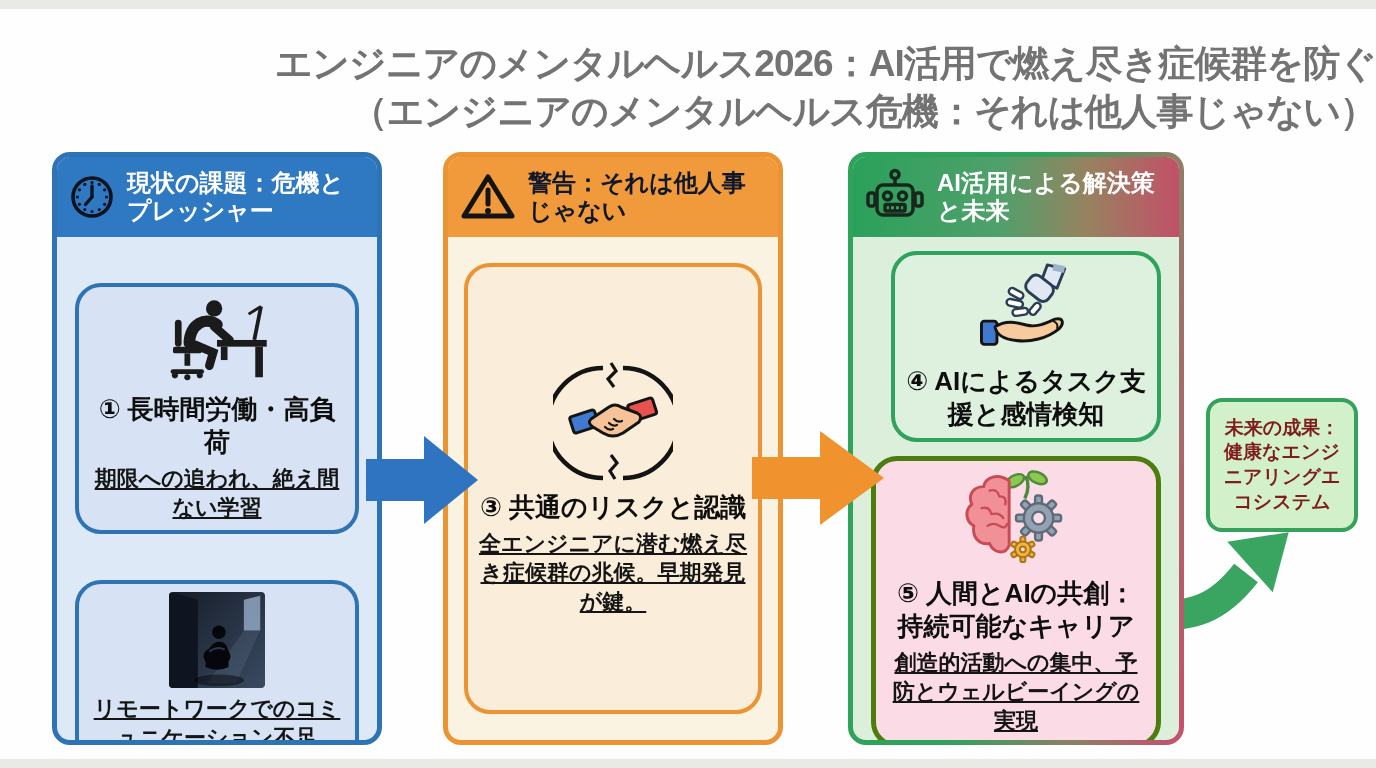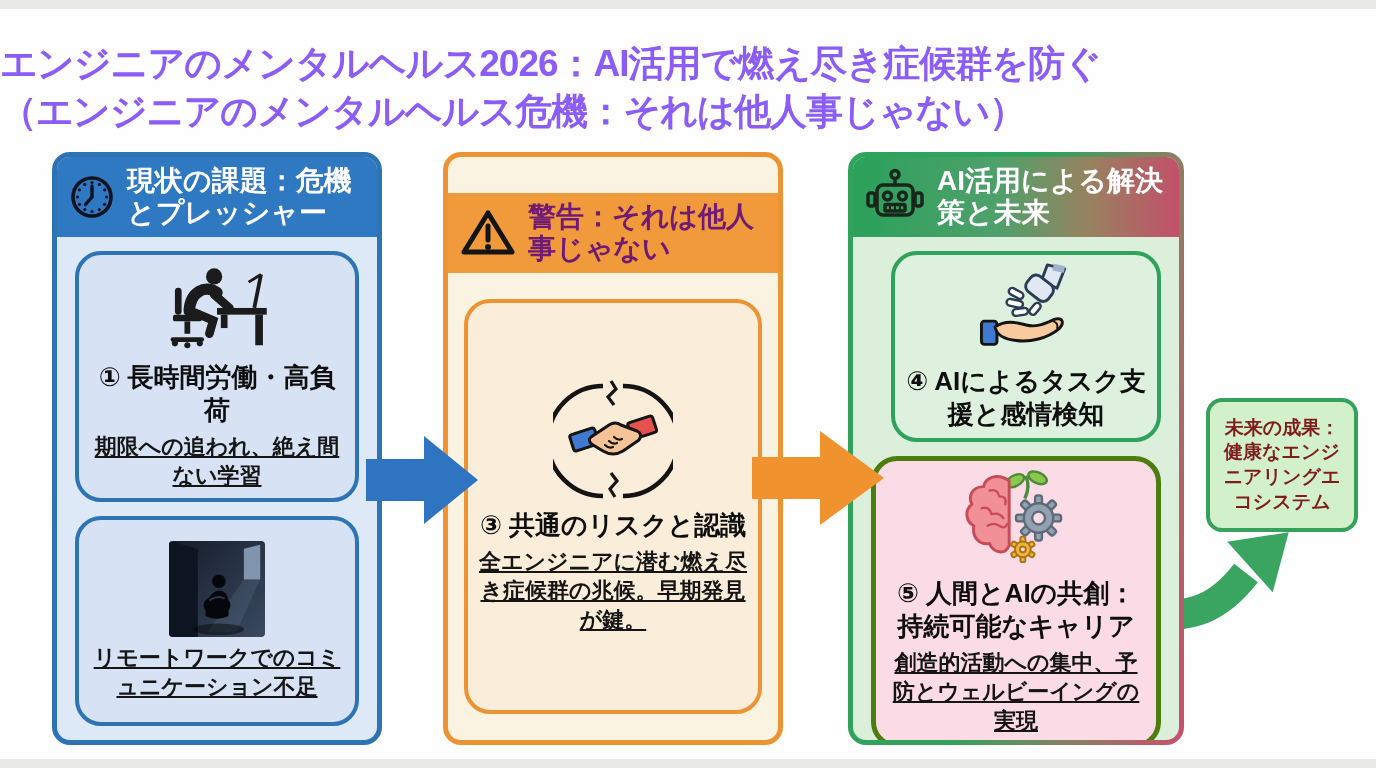--- a/index.html
+++ b/index.html
@@ -1,47 +1,47 @@
 <!DOCTYPE html>
 <html><head>
 <meta charset="utf-8">
 <style>
   html,body{margin:0;padding:0;background:#ffffff;}
   .canvas{position:relative;width:1376px;height:768px;background:#fefefe;overflow:hidden;
           font-family:"Liberation Sans","DejaVu Sans",sans-serif;color:#0d0d0d;}
   .edge-band{position:absolute;left:0;right:0;height:9px;background:#e9e9e6;}
   .edge-top{top:0;} .edge-bottom{bottom:0;}
 
-  .main-title{position:absolute;top:40px;left:0;width:100%;text-align:left;
-              font-size:37px;font-weight:bold;line-height:1.3;color:#8b5cf6;letter-spacing:-1px;}
+  .main-title{position:absolute;top:40px;left:0;width:100%;text-align:right;
+              font-size:37px;font-weight:bold;line-height:1.3;color:#737373;letter-spacing:-1px;}
 
   
   .col{position:absolute;top:152px;height:593px;box-sizing:border-box;border-radius:18px;
        display:flex;flex-direction:column;overflow:hidden;z-index:2;}
   .col1{left:52px;width:330px;border:5px solid #2e74b5;background:#dde9f7;}
   .col2{left:443px;width:340px;border:5px solid #ec9434;background:#fbf3e2;}
   .col3wrap{position:absolute;top:152px;left:848px;width:336px;height:593px;box-sizing:border-box;
             padding:5px;border-radius:18px;z-index:2;
             background:linear-gradient(100deg,#2fa35c 45%,#8d7f63 75%,#c74f6e 100%);}
   .col3{width:100%;height:100%;background:#dcefdb;border-radius:13px;display:flex;
         flex-direction:column;overflow:hidden;}
 
   .col-header{display:flex;align-items:center;gap:12px;min-height:80px;box-sizing:border-box;
-              padding:6px 12px;font-size:28px;font-weight:bold;line-height:1.15;flex:0 0 auto;}
+              padding:6px 12px;font-size:24px;font-weight:bold;line-height:1.15;flex:0 0 auto;}
   .col1 .col-header{background:#2e79c2;color:#ffffff;}
-  .col2 .col-header{background:#f09a3c;color:#701a75;margin-top:36px;}
+  .col2 .col-header{background:#f09a3c;color:#0f172a;}
   .col3 .col-header{background:linear-gradient(90deg,#2aa15b 0%,#50a06b 45%,#97825f 72%,#c25069 100%);color:#ffffff;}
   .hdr-icon{flex:0 0 auto;display:flex;align-items:center;}
 
   .col-body{flex:1;display:flex;flex-direction:column;padding:14px 18px;gap:14px;}
   .col2 .col-body{padding:26px 16px;}
 
   .card{flex:1;border-radius:26px;display:flex;flex-direction:column;align-items:center;
         justify-content:center;gap:6px;text-align:center;padding:8px 10px;box-sizing:border-box;}
-  .card-blue{background:#d7e3f4;border:4px solid #2e74b5;}
+  .card-blue{background:#d7e3f4;border:4px solid #2e74b5;margin-top:32px;}
   .card-orange{background:#faeeda;border:4px solid #ec9434;}
   .card-green{background:#def1de;border:4px solid #2fa35c;margin-left:20px;}
   .card-pink{background:#fbdbe5;border:5px solid #4d7c0f;justify-content:center;}
 
   .card-title{font-size:26px;font-weight:bold;line-height:1.25;color:#0e0e0e;}
   .card-sub{font-size:22px;font-weight:bold;line-height:1.32;color:#151515;text-decoration:underline;}
 
   .outcome{position:absolute;left:1206px;top:398px;width:152px;height:134px;box-sizing:border-box;
            background:#d2f0ca;border:4px solid #35a15b;border-radius:16px;z-index:3;
            display:flex;align-items:center;justify-content:center;text-align:center;

